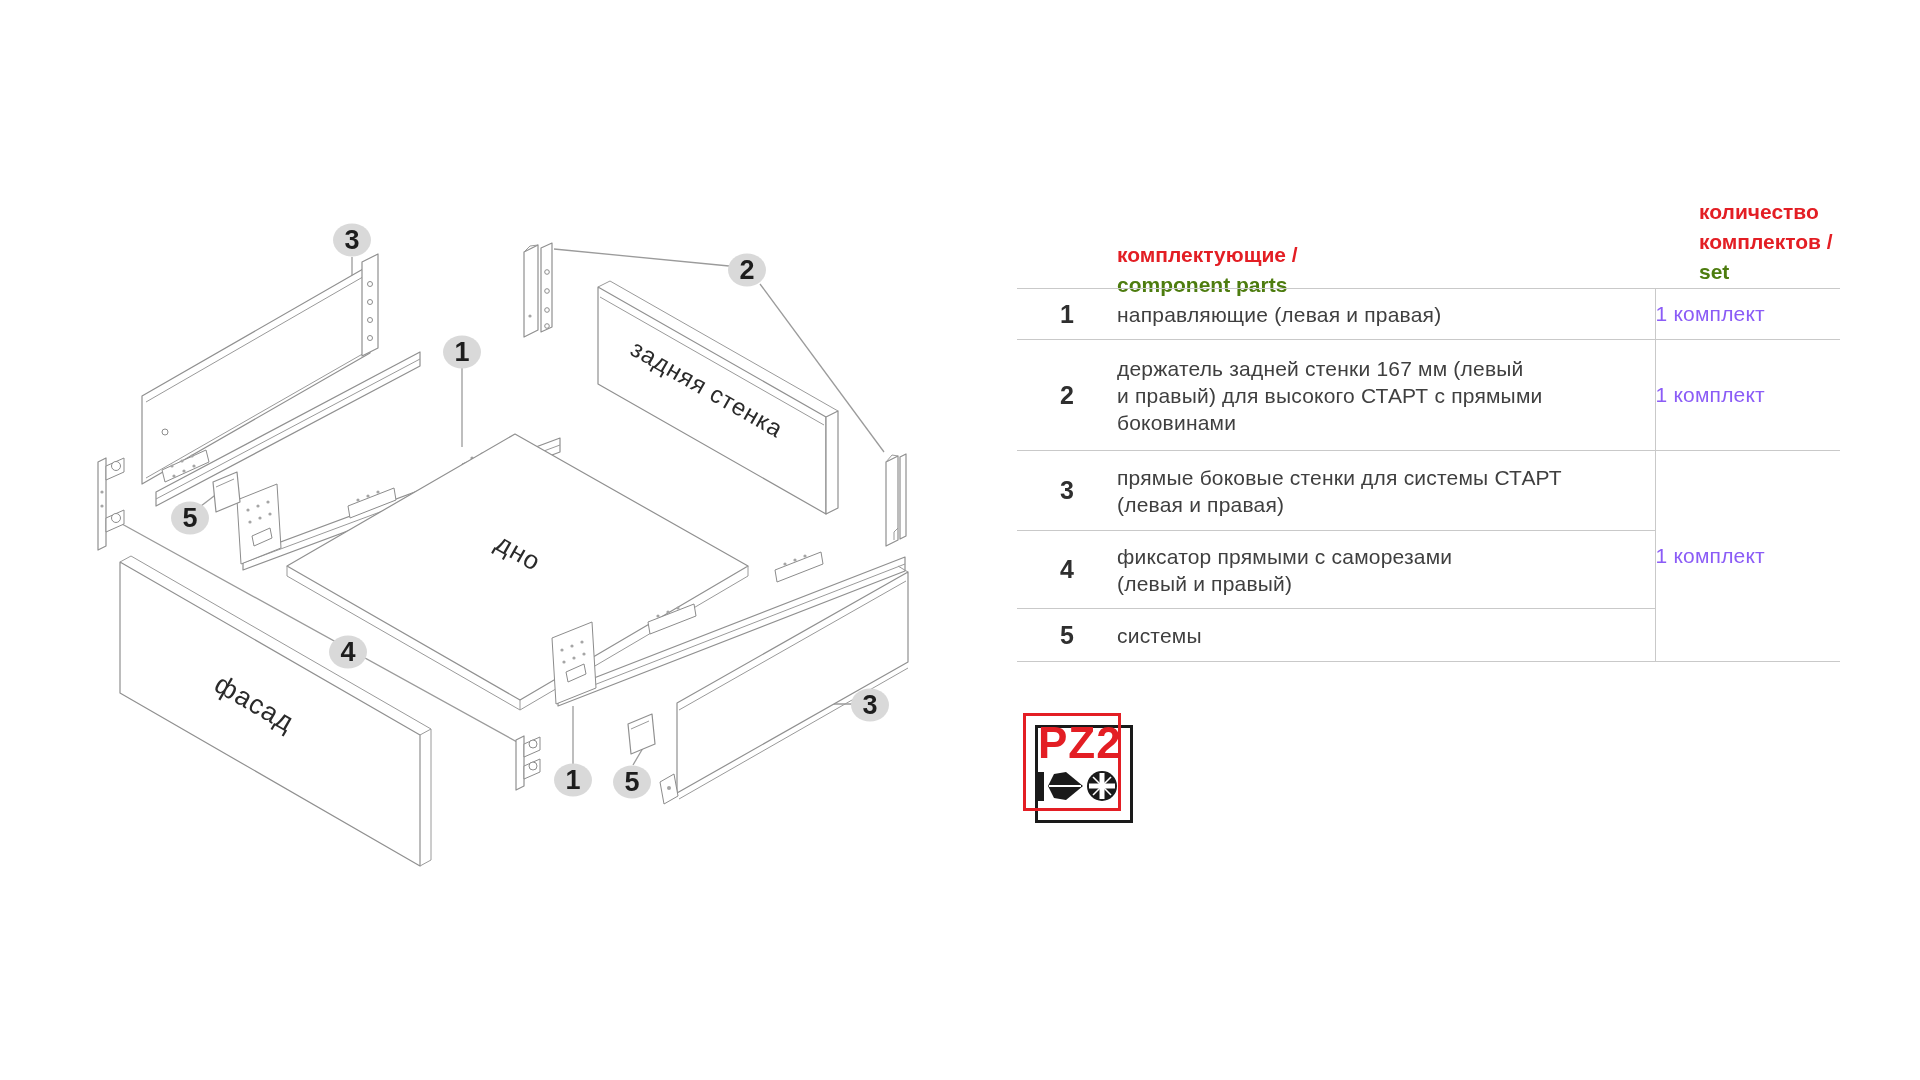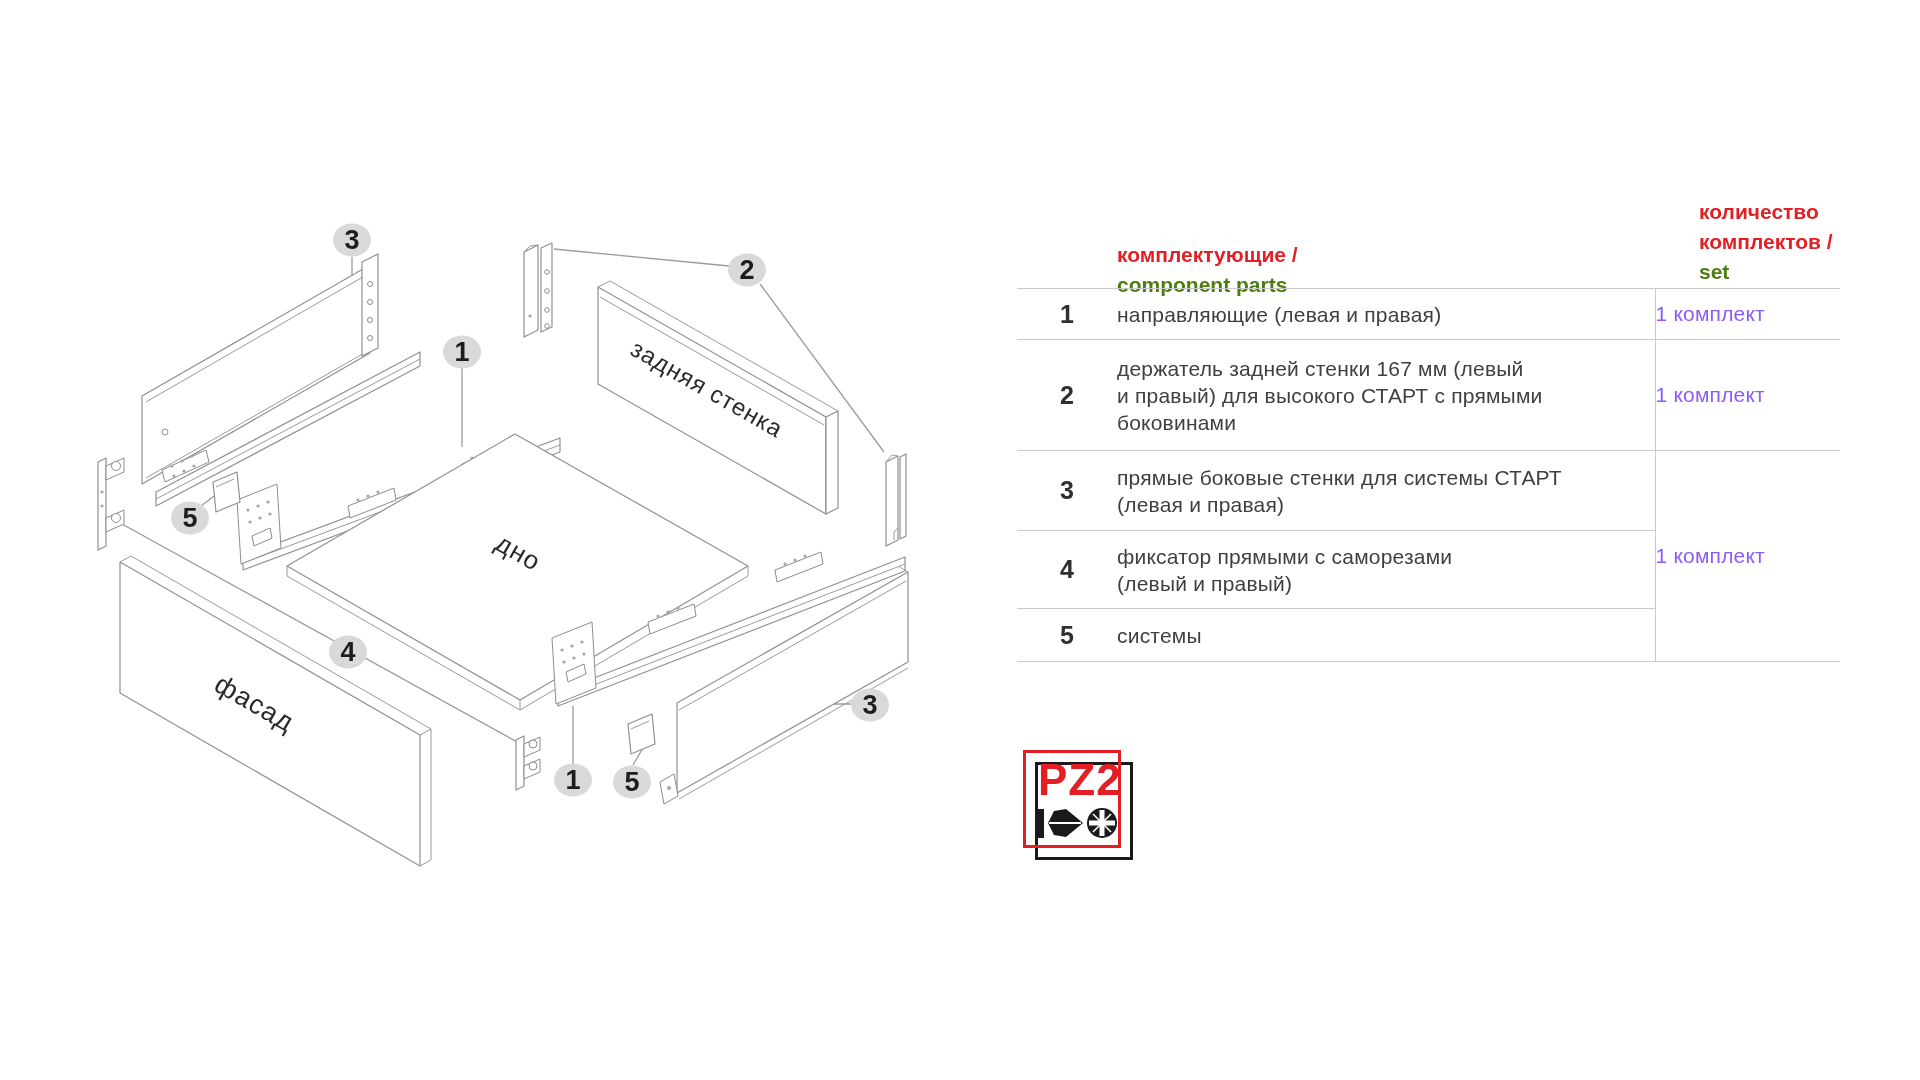--- a/index.html
+++ b/index.html
@@ -26,21 +26,21 @@
   td.cell-text{font-size:21px;line-height:27px;color:#3f3f3f;white-space:pre-line;letter-spacing:.2px;margin-top:32px;}
   td.cell-qty{border-left:1px solid #c9c9c9;font-size:21px;color:#8b5cf6;padding-left:18px;letter-spacing:.2px;}
 
   .tbl-header{position:absolute;line-height:30px;font-size:21px;}
   .hdr-red{color:#e31e24;font-weight:700;white-space:pre-line;}
   .hdr-gray{color:#4d7c0f;font-weight:700;}
   #hdr-left{left:1117px;top:240px;}
   #hdr-right{left:1667px;top:197px;margin-left:32px;}
 
   
-  #logo{position:absolute;left:1023px;top:750px;width:116px;height:116px;padding-left:15px;}
+  #logo{position:absolute;left:1023px;top:713px;width:116px;height:116px;padding-left:15px;}
   .frame-black{position:absolute;left:12px;top:12px;width:92px;height:92px;border:3px solid #1a1a1a;}
   .frame-red{position:absolute;left:0;top:0;width:92px;height:92px;border:3px solid #e31e24;}
   #logo-text{position:absolute;left:15px;top:5px;font-size:44px;font-weight:700;color:#e31e24;letter-spacing:1px;}
   #logo-icon{position:absolute;left:13px;top:57px;}
 </style>
 </head>
 <body>
 <div id="stage">
 
 <svg id="diagram-svg" width="1920" height="1080" viewBox="0 0 1920 1080">

